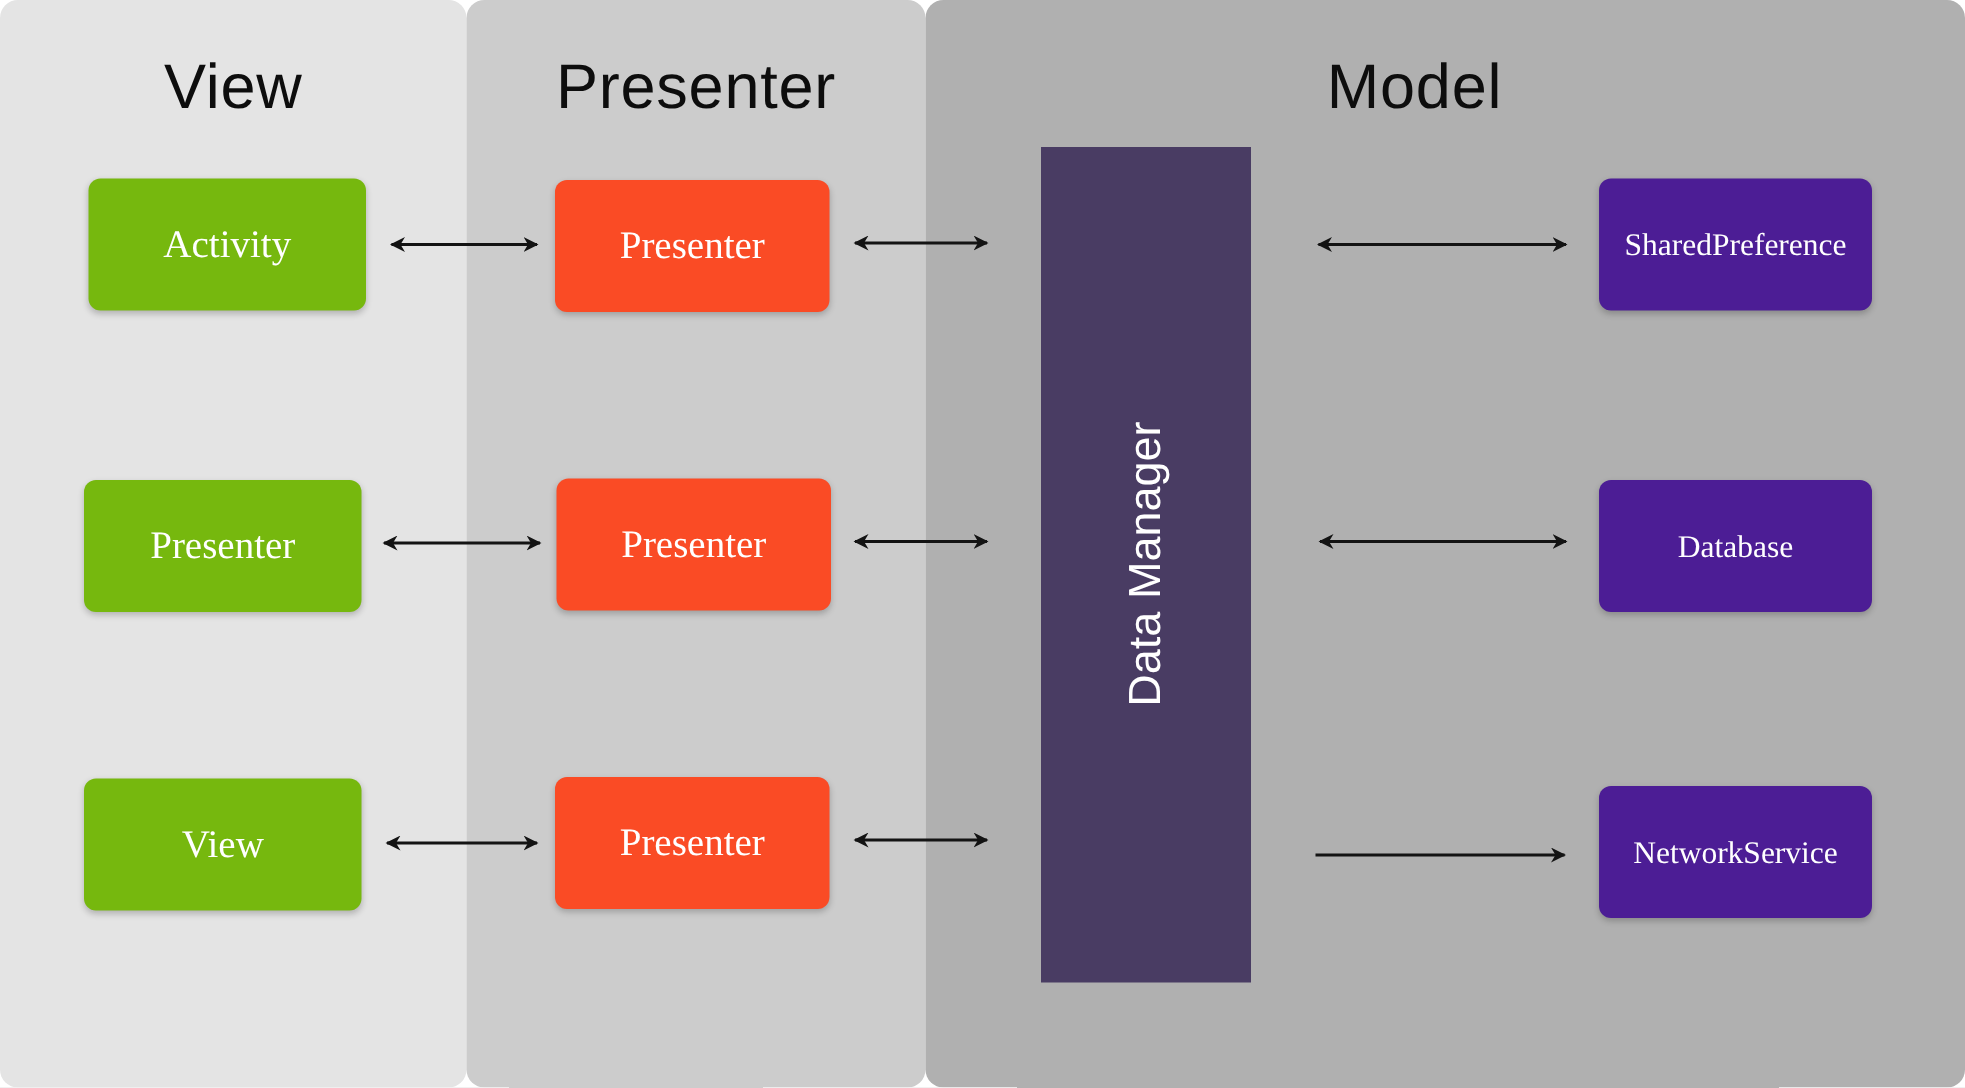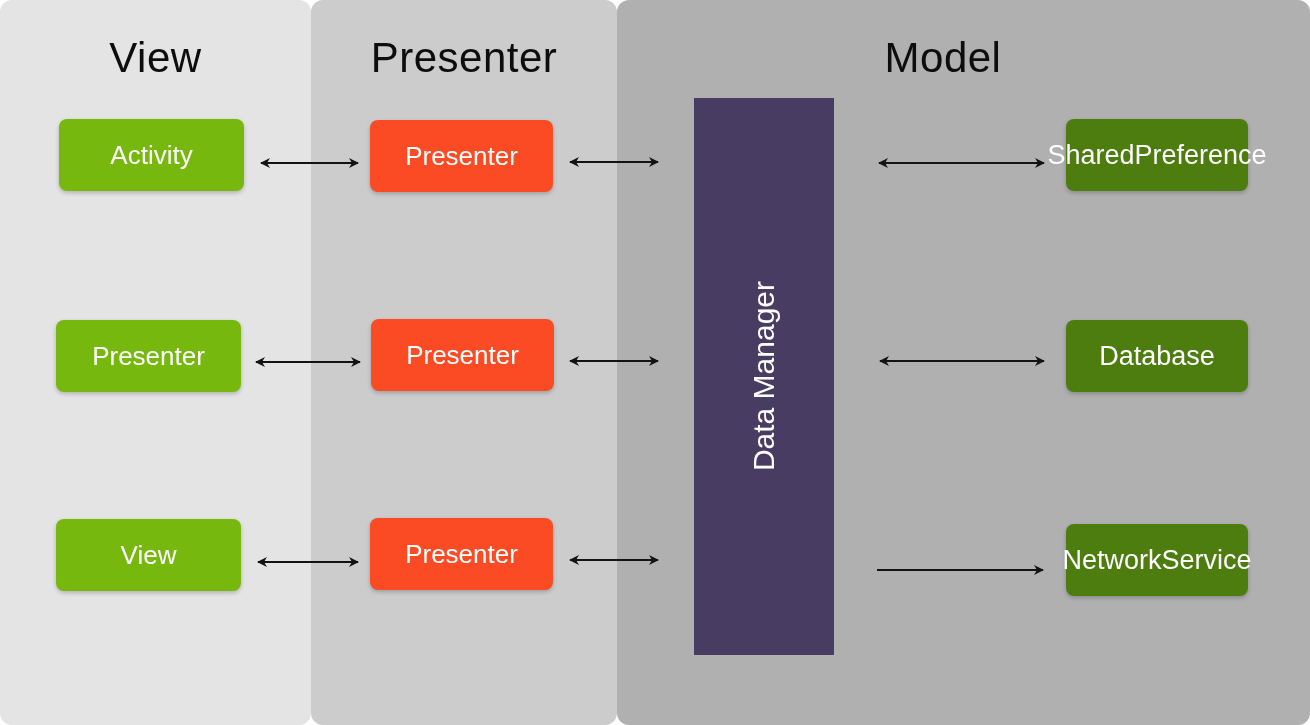--- a/index.html
+++ b/index.html
@@ -36,33 +36,34 @@
     letter-spacing: 0.5px;
     white-space: nowrap;
   }
   .heading-view      { left: 0;    width: 311px; }
   .heading-presenter { left: 311px; width: 306px; }
   .heading-model     { left: 608px; width: 670px; }
 
   .node {
     position: absolute;
     width: 185px;
-    height: 72px;
+    height: 88px;
     border-radius: 8px;
     display: flex;
     align-items: center;
     justify-content: center;
     color: #ffffff;
     font-size: 26px;
     box-shadow: 0 2px 4px rgba(0,0,0,0.22);
     white-space: nowrap;
+    font-family: Liberation Serif, serif;
   }
   .node-green  { background: #76b80e; }
   .node-orange { background: #fa4b25; width: 183px; }
-  .node-purple { background: #4d7c0f; width: 182px; font-size: 27px; }
+  .node-purple { background: #4c1d95; width: 182px; font-size: 21px; }
 
   
   .g1 { left: 59px;  top: 119px; }
   .g2 { left: 56px;  top: 320px; }
   .g3 { left: 56px;  top: 519px; }
   .o1 { left: 370px; top: 120px; }
   .o2 { left: 371px; top: 319px; }
   .o3 { left: 370px; top: 518px; }
   .p1 { left: 1066px; top: 119px; }
   .p2 { left: 1066px; top: 320px; }

